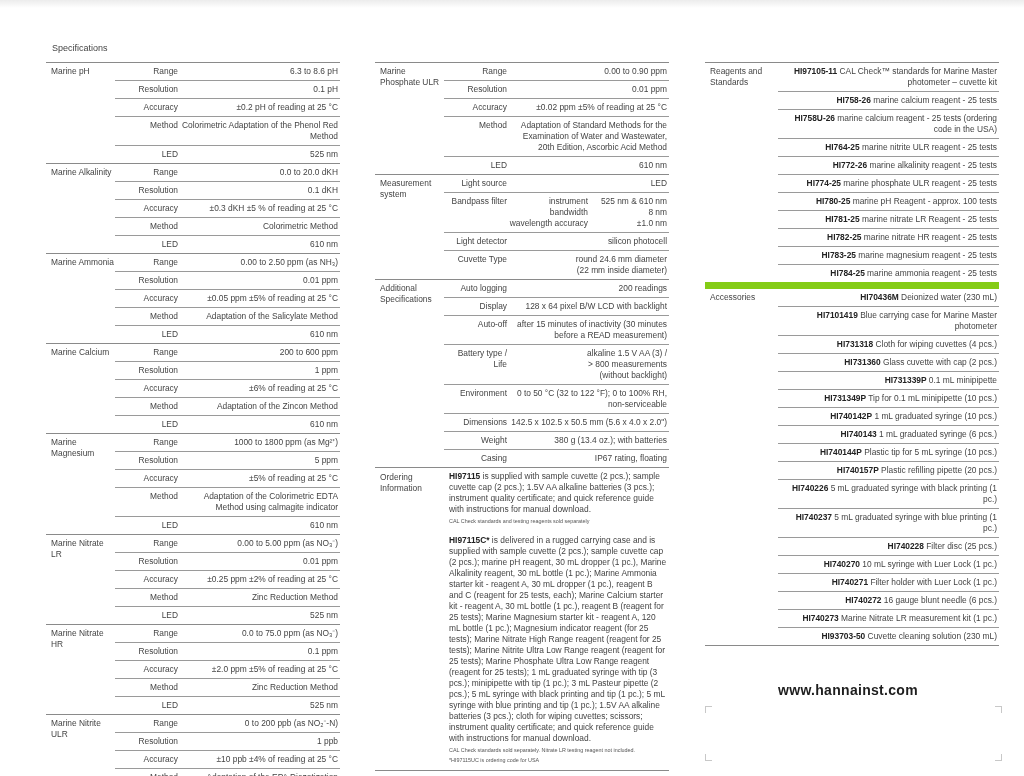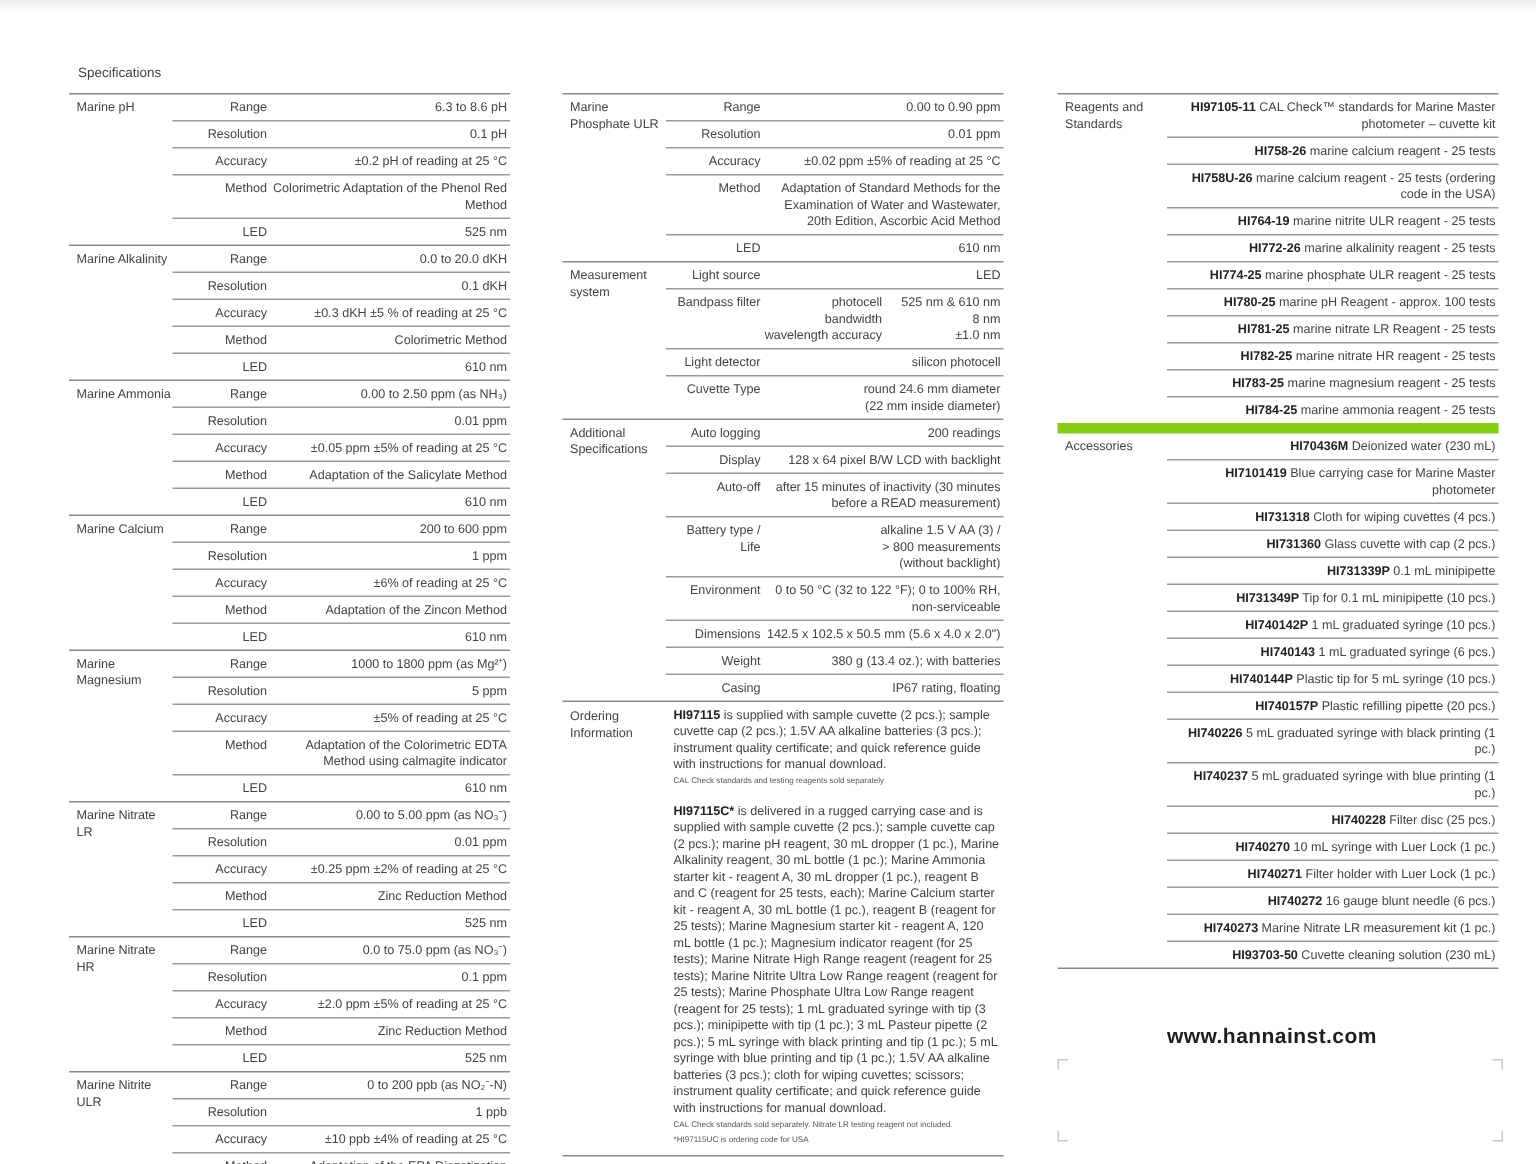--- a/index.html
+++ b/index.html
@@ -298,21 +298,21 @@
   <div class="group">
     <div class="group-label">Measurement system</div>
     <div class="rows">
       <div class="row">
         <div class="param">Light source</div>
         <div class="value">LED</div>
       </div>
       <div class="row">
         <div class="param">Bandpass filter</div>
         <div class="value bp-table">
-          <span>photocell</span>
+          <span>instrument</span>
           <span>525 nm &amp; 610 nm</span>
           <span>bandwidth</span>
           <span>8 nm</span>
           <span>wavelength accuracy</span>
           <span>±1.0 nm</span>
         </div>
       </div>
       <div class="row">
         <div class="param">Light detector</div>
         <div class="value">silicon photocell</div>
@@ -377,21 +377,21 @@
   </div>
 </div>
 
 <div class="col" id="col3">
   <div class="group" style="border-bottom:7px solid #84cc16;">
     <div class="group-label">Reagents and Standards</div>
     <div class="rows" id="reagent-items">
         <div class="item"><b>HI97105-11</b><span> CAL Check™ standards for Marine Master photometer – cuvette kit</span></div>
         <div class="item"><b>HI758-26</b><span> marine calcium reagent - 25 tests</span></div>
         <div class="item"><b>HI758U-26</b><span> marine calcium reagent - 25 tests (ordering code in the USA)</span></div>
-        <div class="item"><b>HI764-19</b><span> marine nitrite ULR reagent - 25 tests</span></div>
+        <div class="item"><b>HI764-25</b><span> marine nitrite ULR reagent - 25 tests</span></div>
         <div class="item"><b>HI772-26</b><span> marine alkalinity reagent - 25 tests</span></div>
         <div class="item"><b>HI774-25</b><span> marine phosphate ULR reagent - 25 tests</span></div>
         <div class="item"><b>HI780-25</b><span> marine pH Reagent - approx. 100 tests</span></div>
         <div class="item"><b>HI781-25</b><span> marine nitrate LR Reagent - 25 tests</span></div>
         <div class="item"><b>HI782-25</b><span> marine nitrate HR reagent - 25 tests</span></div>
         <div class="item"><b>HI783-25</b><span> marine magnesium reagent - 25 tests</span></div>
         <div class="item"><b>HI784-25</b><span> marine ammonia reagent - 25 tests</span></div>
       </div>
   </div>
   <div class="group">

